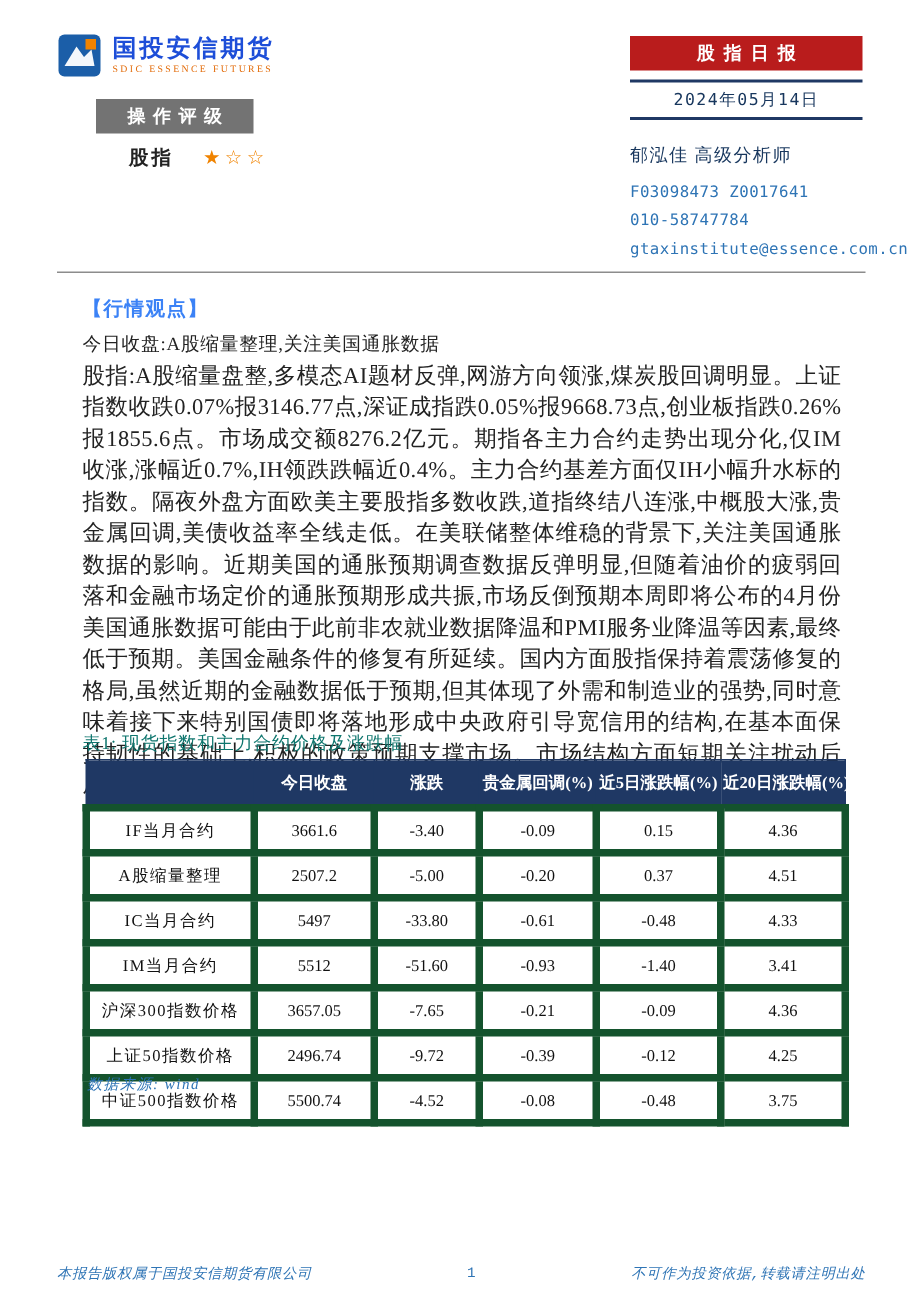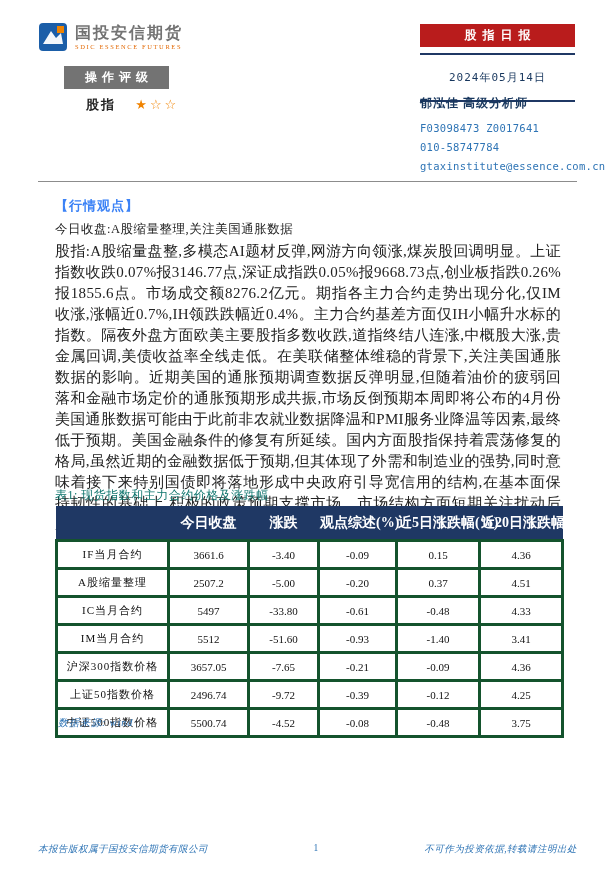--- a/index.html
+++ b/index.html
@@ -6,75 +6,75 @@
   html,body { background:#ffffff; }
   .page {
     position:relative; width:615px; height:870px; margin:0 auto;
     background:#ffffff; overflow:hidden;
     font-family:"Liberation Serif","DejaVu Serif",serif; color:#1a1a1a;
   }
 
   
   .brand { position:absolute; left:38px; top:22px; display:flex; align-items:center; }
   .brand-logo { width:30px; height:30px; margin-right:7px; flex:0 0 auto; }
-  .brand-name { font-size:16px; font-weight:bold; color:#737373; letter-spacing:2px; line-height:1.1; }
+  .brand-name { font-size:16px; font-weight:bold; color:#1d4ed8; letter-spacing:2px; line-height:1.1; }
   .brand-sub  { font-size:6.5px; color:#E36C0A; letter-spacing:1.6px; margin-top:2px; }
 
   .right-head { position:absolute; left:420px; top:24px; width:155px; }
   .report-type {
     background:#b91c1c; color:#ffffff; text-align:center; font-weight:bold;
     font-size:12px; letter-spacing:6px; padding:3px 0 3px 6px;
   }
   .date-box {
     margin-top:6px; border-top:2px solid #1F3864; border-bottom:2px solid #1F3864;
-    text-align:center; font-size:11px; color:#17365D; padding:15px 0;
+    text-align:center; font-size:11px; color:#17365D; padding:4px 0;
     font-family:"DejaVu Sans Mono",monospace; letter-spacing:1px;
   }
 
   .rating-box {
     position:absolute; left:64px; top:66px; background:#737373; color:#ffffff;
     font-size:12px; font-weight:bold; letter-spacing:5px; padding:3px 16px 3px 21px;
   }
   .rating-line { position:absolute; left:86px; top:96px; font-size:13px; font-weight:bold; color:#222; letter-spacing:2px; }
   .stars { color:#F08300; font-size:13px; letter-spacing:3px; margin-left:14px; font-weight:normal; }
 
   .analyst { position:absolute; left:420px; top:95px; width:180px; }
-  .a-name { font-size:12px; font-weight:bold; color:#17365D; letter-spacing:1px; margin-bottom:10px; }
+  .a-name { font-size:12px; font-weight:normal; color:#17365D; letter-spacing:1px; margin-bottom:10px; }
   .a-line { font-size:10.5px; color:#2E74B5; font-family:"DejaVu Sans Mono",monospace; letter-spacing:0.3px; margin-bottom:7px; }
 
   .head-divider { position:absolute; left:38px; right:38px; top:181px; border-top:1px solid #8c8c8c; }
 
   
   .section-title { position:absolute; left:55px; top:197px; font-size:13px; font-weight:bold; color:#3b82f6; letter-spacing:1px; }
   .summary { position:absolute; left:55px; top:221px; font-size:12.5px; color:#222; letter-spacing:0.5px; }
   .paragraph {
     position:absolute; left:55px; top:241px; width:506px;
     font-size:15px; line-height:21px; text-align:justify; color:#222;
     letter-spacing:0.3px;
   }
 
   .table-title { position:absolute; left:55px; top:487px; font-size:12px; font-weight:normal; color:#0f766e; letter-spacing:0.5px; }
   .table-wrap { position:absolute; left:55px; top:506px; width:506px; }
   table.data-table { width:506px; border-collapse:collapse; table-layout:fixed; }
   table.data-table th {
-    background:#1F3864; color:#ffffff; font-weight:bold; font-size:14px;
+    background:#1F3864; color:#ffffff; font-weight:bold; font-size:11px;
     padding:7px 1px; border:1px solid #1F3864; text-align:center; white-space:nowrap;
   }
   table.data-table td {
-    border:3px solid #14532d; font-size:11px; text-align:center;
+    border:5px solid #14532d; font-size:11px; text-align:center;
     padding:5px 1px; color:#111; white-space:nowrap;
   }
   td.label-cell { letter-spacing:1px; }
   .source-note { position:absolute; left:58px; top:716px; font-size:10px; font-style:italic; color:#2E74B5; letter-spacing:1px; }
 
   
   .footer {
     position:absolute; left:38px; right:38px; top:843px;
     display:flex; justify-content:space-between; align-items:flex-start;
-    font-size:9.5px; color:#2E74B5; font-style:italic; letter-spacing:0.5px;
+    font-size:9.5px; color:#2E74B5; font-style:italic; letter-spacing:0.5px;font-family:Liberation Mono, monospace;
   }
   .footer .page-num { font-style:normal; }
 </style>
 </head>
 <body>
 
 <div class="page">
 
   <div class="brand">
     <svg class="brand-logo" viewBox="0 0 30 30" xmlns="http://www.w3.org/2000/svg">
@@ -121,21 +121,21 @@
         <col style="width:70px">
         <col style="width:78px">
         <col style="width:83px">
         <col style="width:83px">
       </colgroup>
       <thead>
         <tr>
             <th></th>
             <th>今日收盘</th>
             <th>涨跌</th>
-            <th>观点综述(%)</th>
+            <th>贵金属回调(%)</th>
             <th>近5日涨跌幅(%)</th>
             <th>近20日涨跌幅(%)</th>
           </tr>
       </thead>
       <tbody>
           <tr>
             <td class="label-cell">IF当月合约</td>
             <td class="num-cell">3661.6</td>
             <td class="num-cell">-3.40</td>
             <td class="num-cell">-0.09</td>

